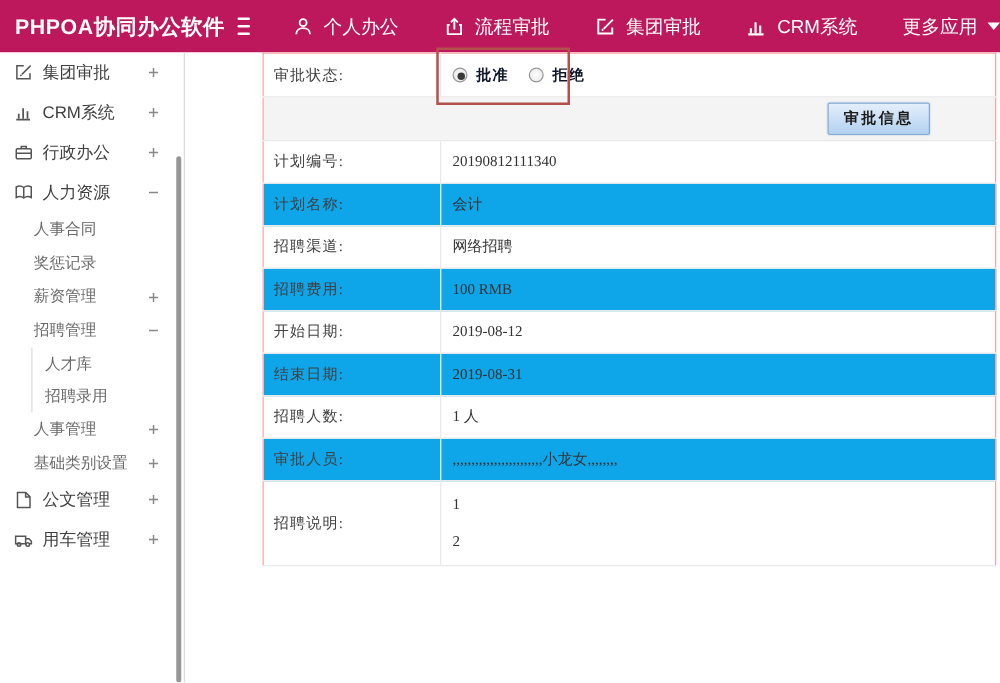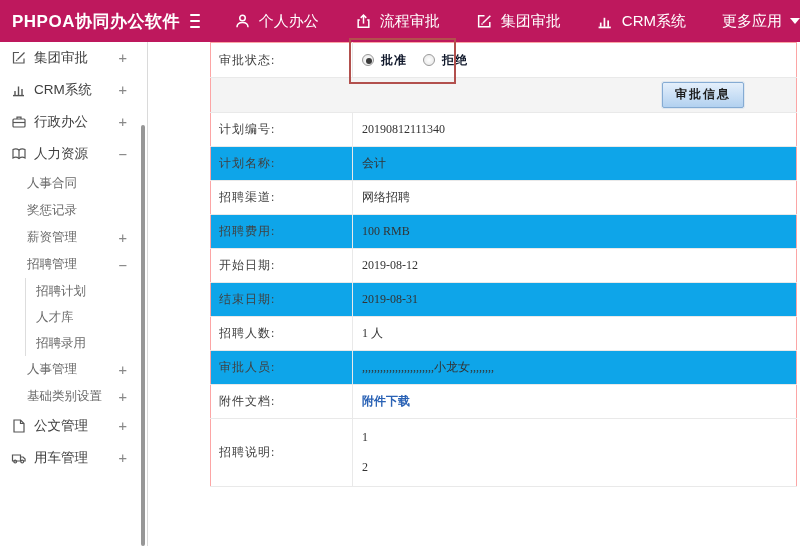--- a/index.html
+++ b/index.html
@@ -160,23 +160,20 @@
       <span>薪资管理</span>
       <span class="expand">+</span>
     </div>
     <div class="side-item lvl-sub">
       <span>招聘管理</span>
       <span class="expand">−</span>
     </div>
 
     <div class="subsub-group">
       <div class="side-item lvl-subsub">
-        <span>招聘计划</span>
-      </div>
-      <div class="side-item lvl-subsub">
         <span>人才库</span>
       </div>
       <div class="side-item lvl-subsub">
         <span>招聘录用</span>
       </div>
     </div>
 
     <div class="side-item lvl-sub">
       <span>人事管理</span>
       <span class="expand">+</span>
@@ -252,24 +249,20 @@
             <td class="label-cell">结束日期:</td>
             <td class="value-cell">2019-08-31</td>
           </tr>
           <tr class="h34">
             <td class="label-cell">招聘人数:</td>
             <td class="value-cell">1 人</td>
           </tr>
           <tr class="h34 alt">
             <td class="label-cell">审批人员:</td>
             <td class="value-cell">,,,,,,,,,,,,,,,,,,,,,,,,小龙女,,,,,,,,</td>
-          </tr>
-          <tr class="h34">
-            <td class="label-cell">附件文档:</td>
-            <td class="value-cell"><a class="link">附件下载</a></td>
           </tr>
           <tr>
             <td class="label-cell" style="height:68px">招聘说明:</td>
             <td class="value-cell">
               <div class="ml-line">1</div>
               <div class="ml-line">2</div>
             </td>
           </tr>
         </tbody>
       </table>

